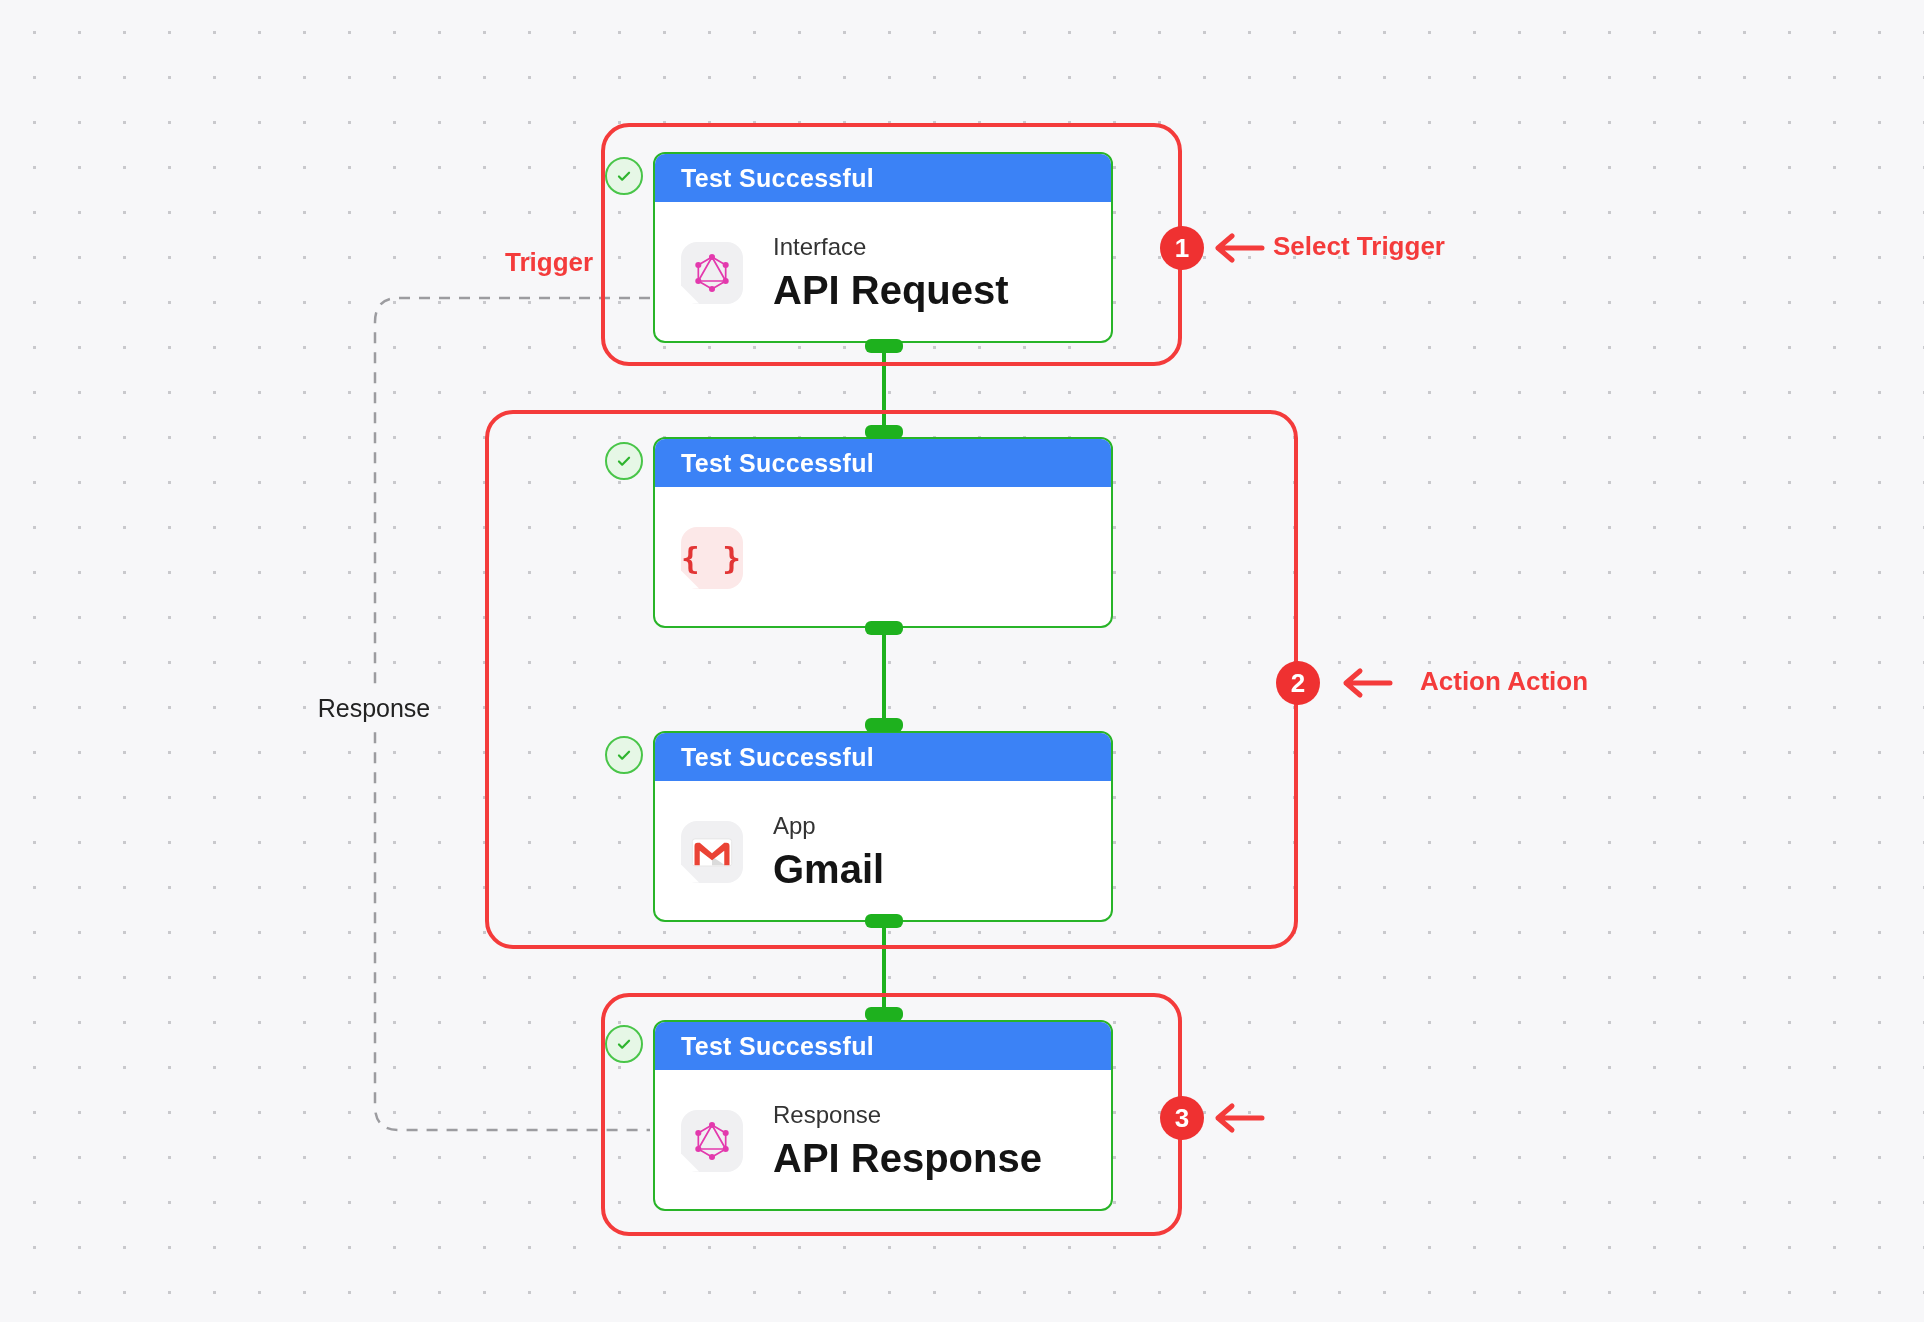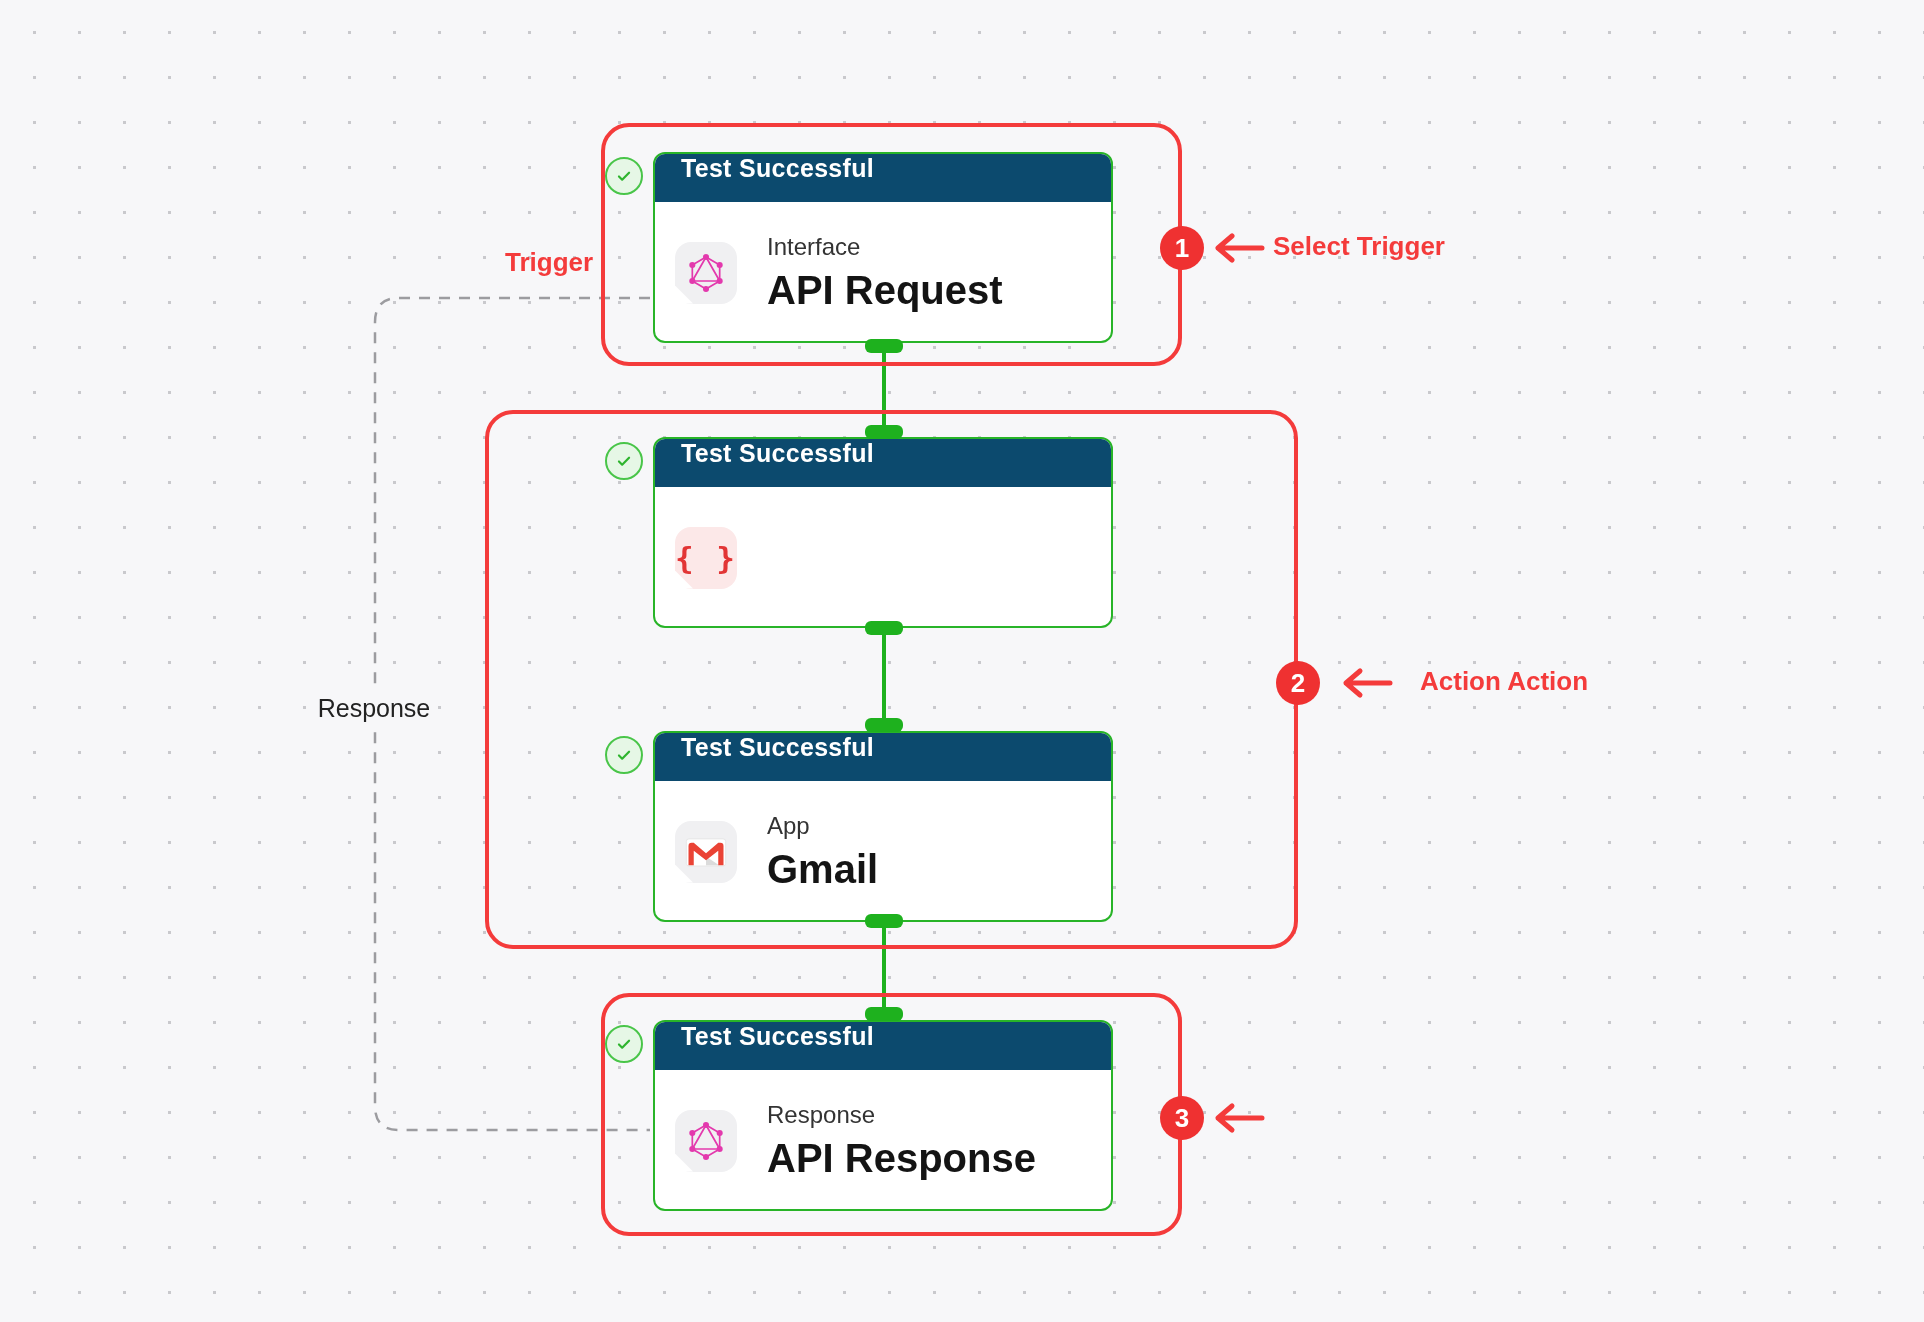--- a/index.html
+++ b/index.html
@@ -17,24 +17,24 @@
   .redbox-2 { left:485px; top:410px; width:813px; height:539px; }
   .redbox-3 { left:601px; top:993px; width:581px; height:243px; }
   
   .node-card {
     position:absolute; left:653px; width:460px; height:191px;
     background:#fff; border:2px solid #28b428; border-radius:12px;
     overflow:hidden; z-index:2;
   }
   .card-1 { top:152px; } .card-2 { top:437px; } .card-3 { top:731px; } .card-4 { top:1020px; }
   .card-header {
-    height:48px; background:#0c4a6e; color:#fff; display:flex; align-items:flex-start;
+    height:48px; background:#3b82f6; color:#fff; display:flex; align-items:center;
     padding:0 26px; font-size:25px; font-weight:700; letter-spacing:.3px;
   }
-  .card-body { display:flex; align-items:center; padding:0 20px; height:141px; }
+  .card-body { display:flex; align-items:center; padding:0 26px; height:141px; }
   .tile {
     position:relative; width:62px; height:62px; border-radius:16px;
     background:#f0f0f2; display:flex; align-items:center; justify-content:center;
     flex:0 0 auto;
   }
   .tile-pink { background:#fce8e8; }
   .tile-cut {
     position:absolute; left:0; bottom:0; width:18px; height:18px; background:#fff;
     clip-path:polygon(0 0, 0 100%, 100% 100%);
   }

